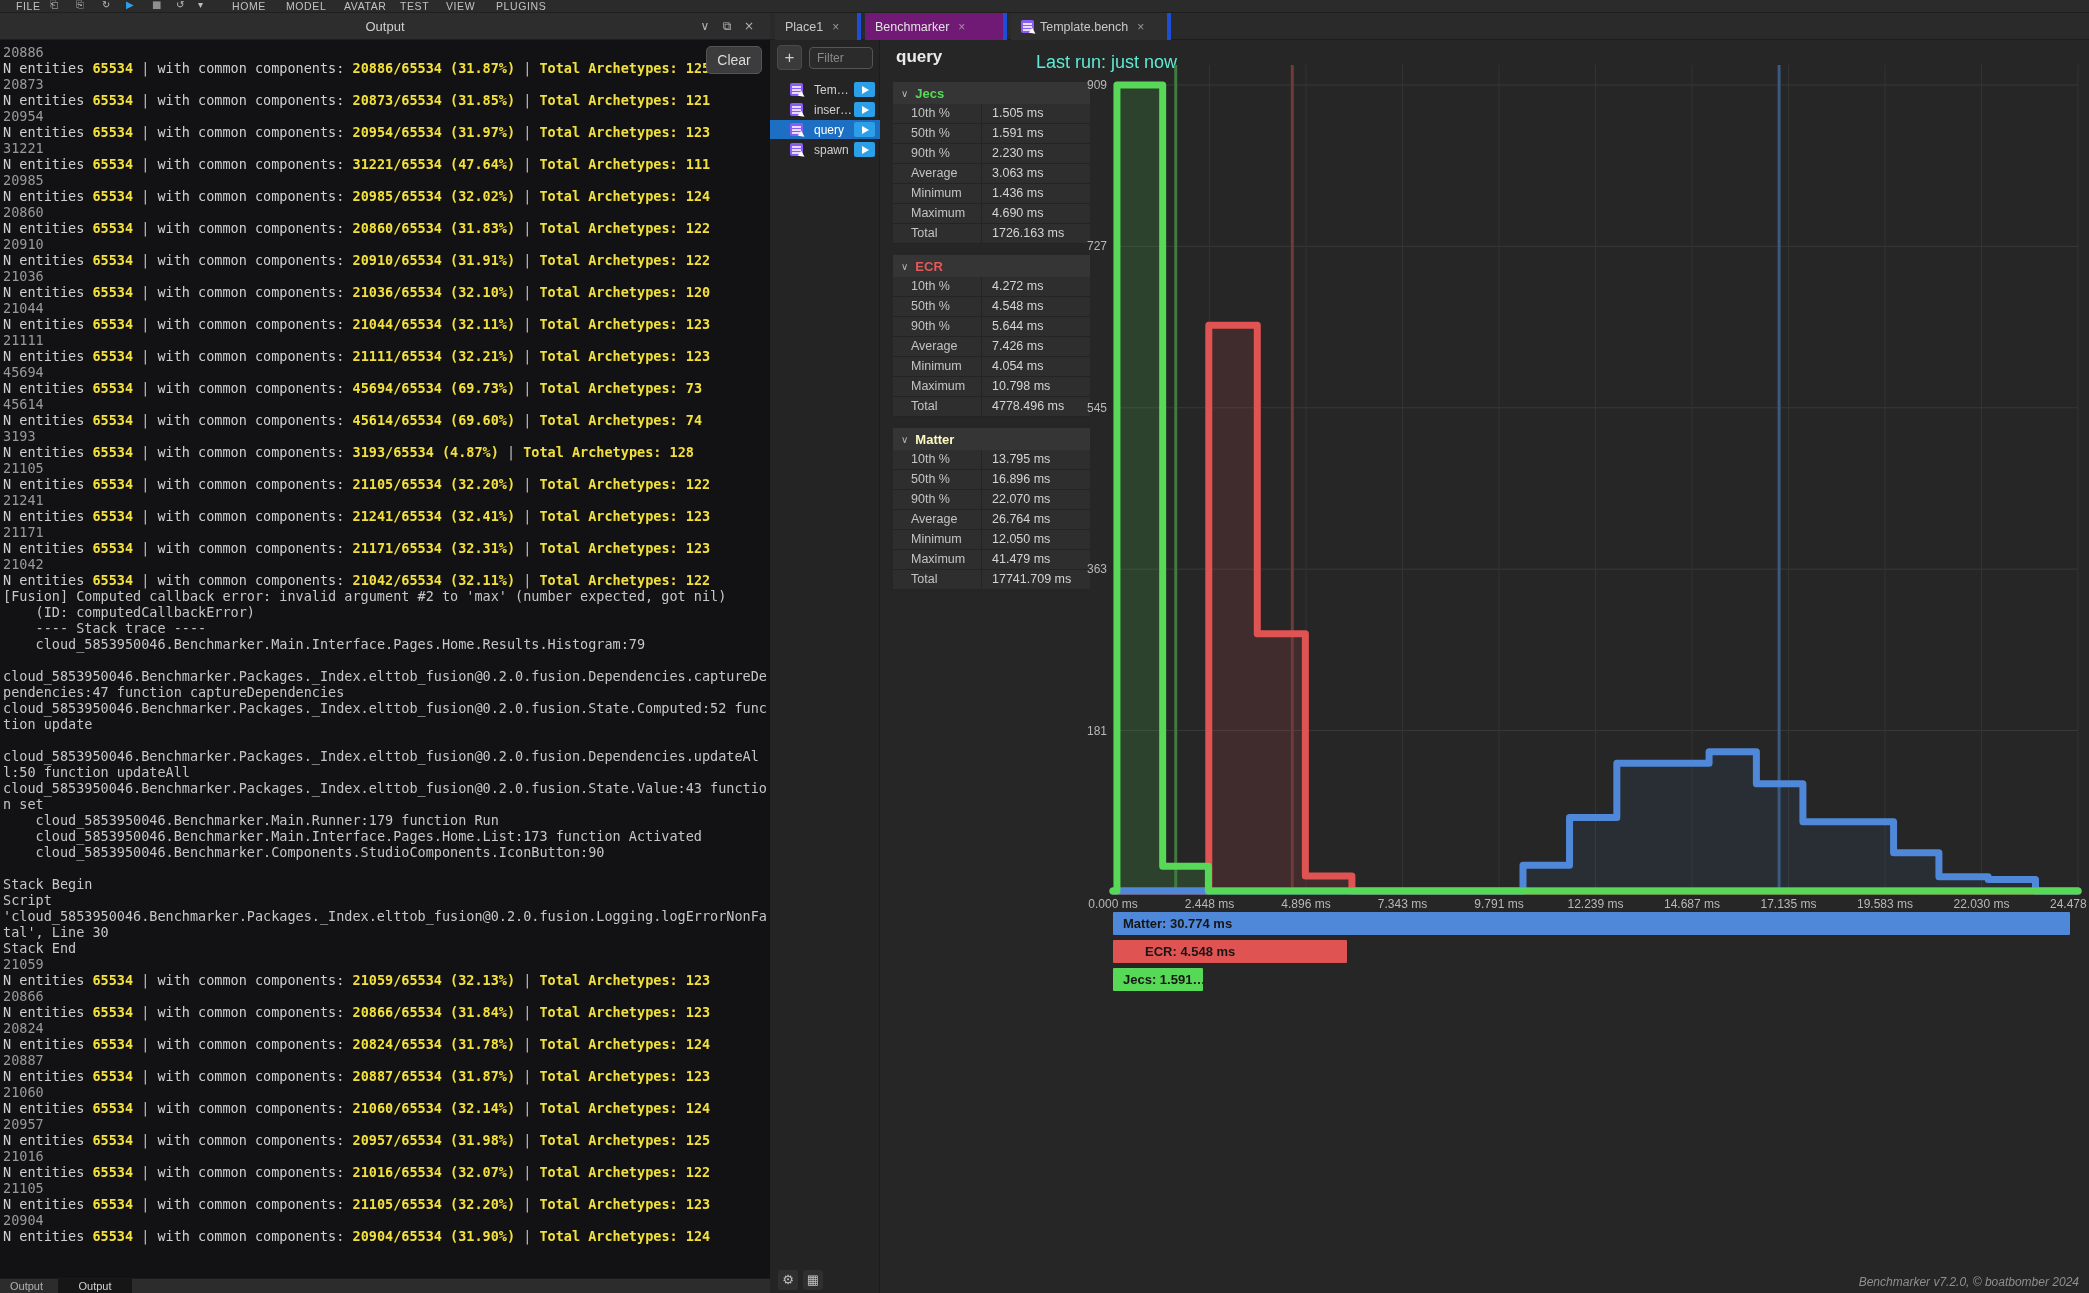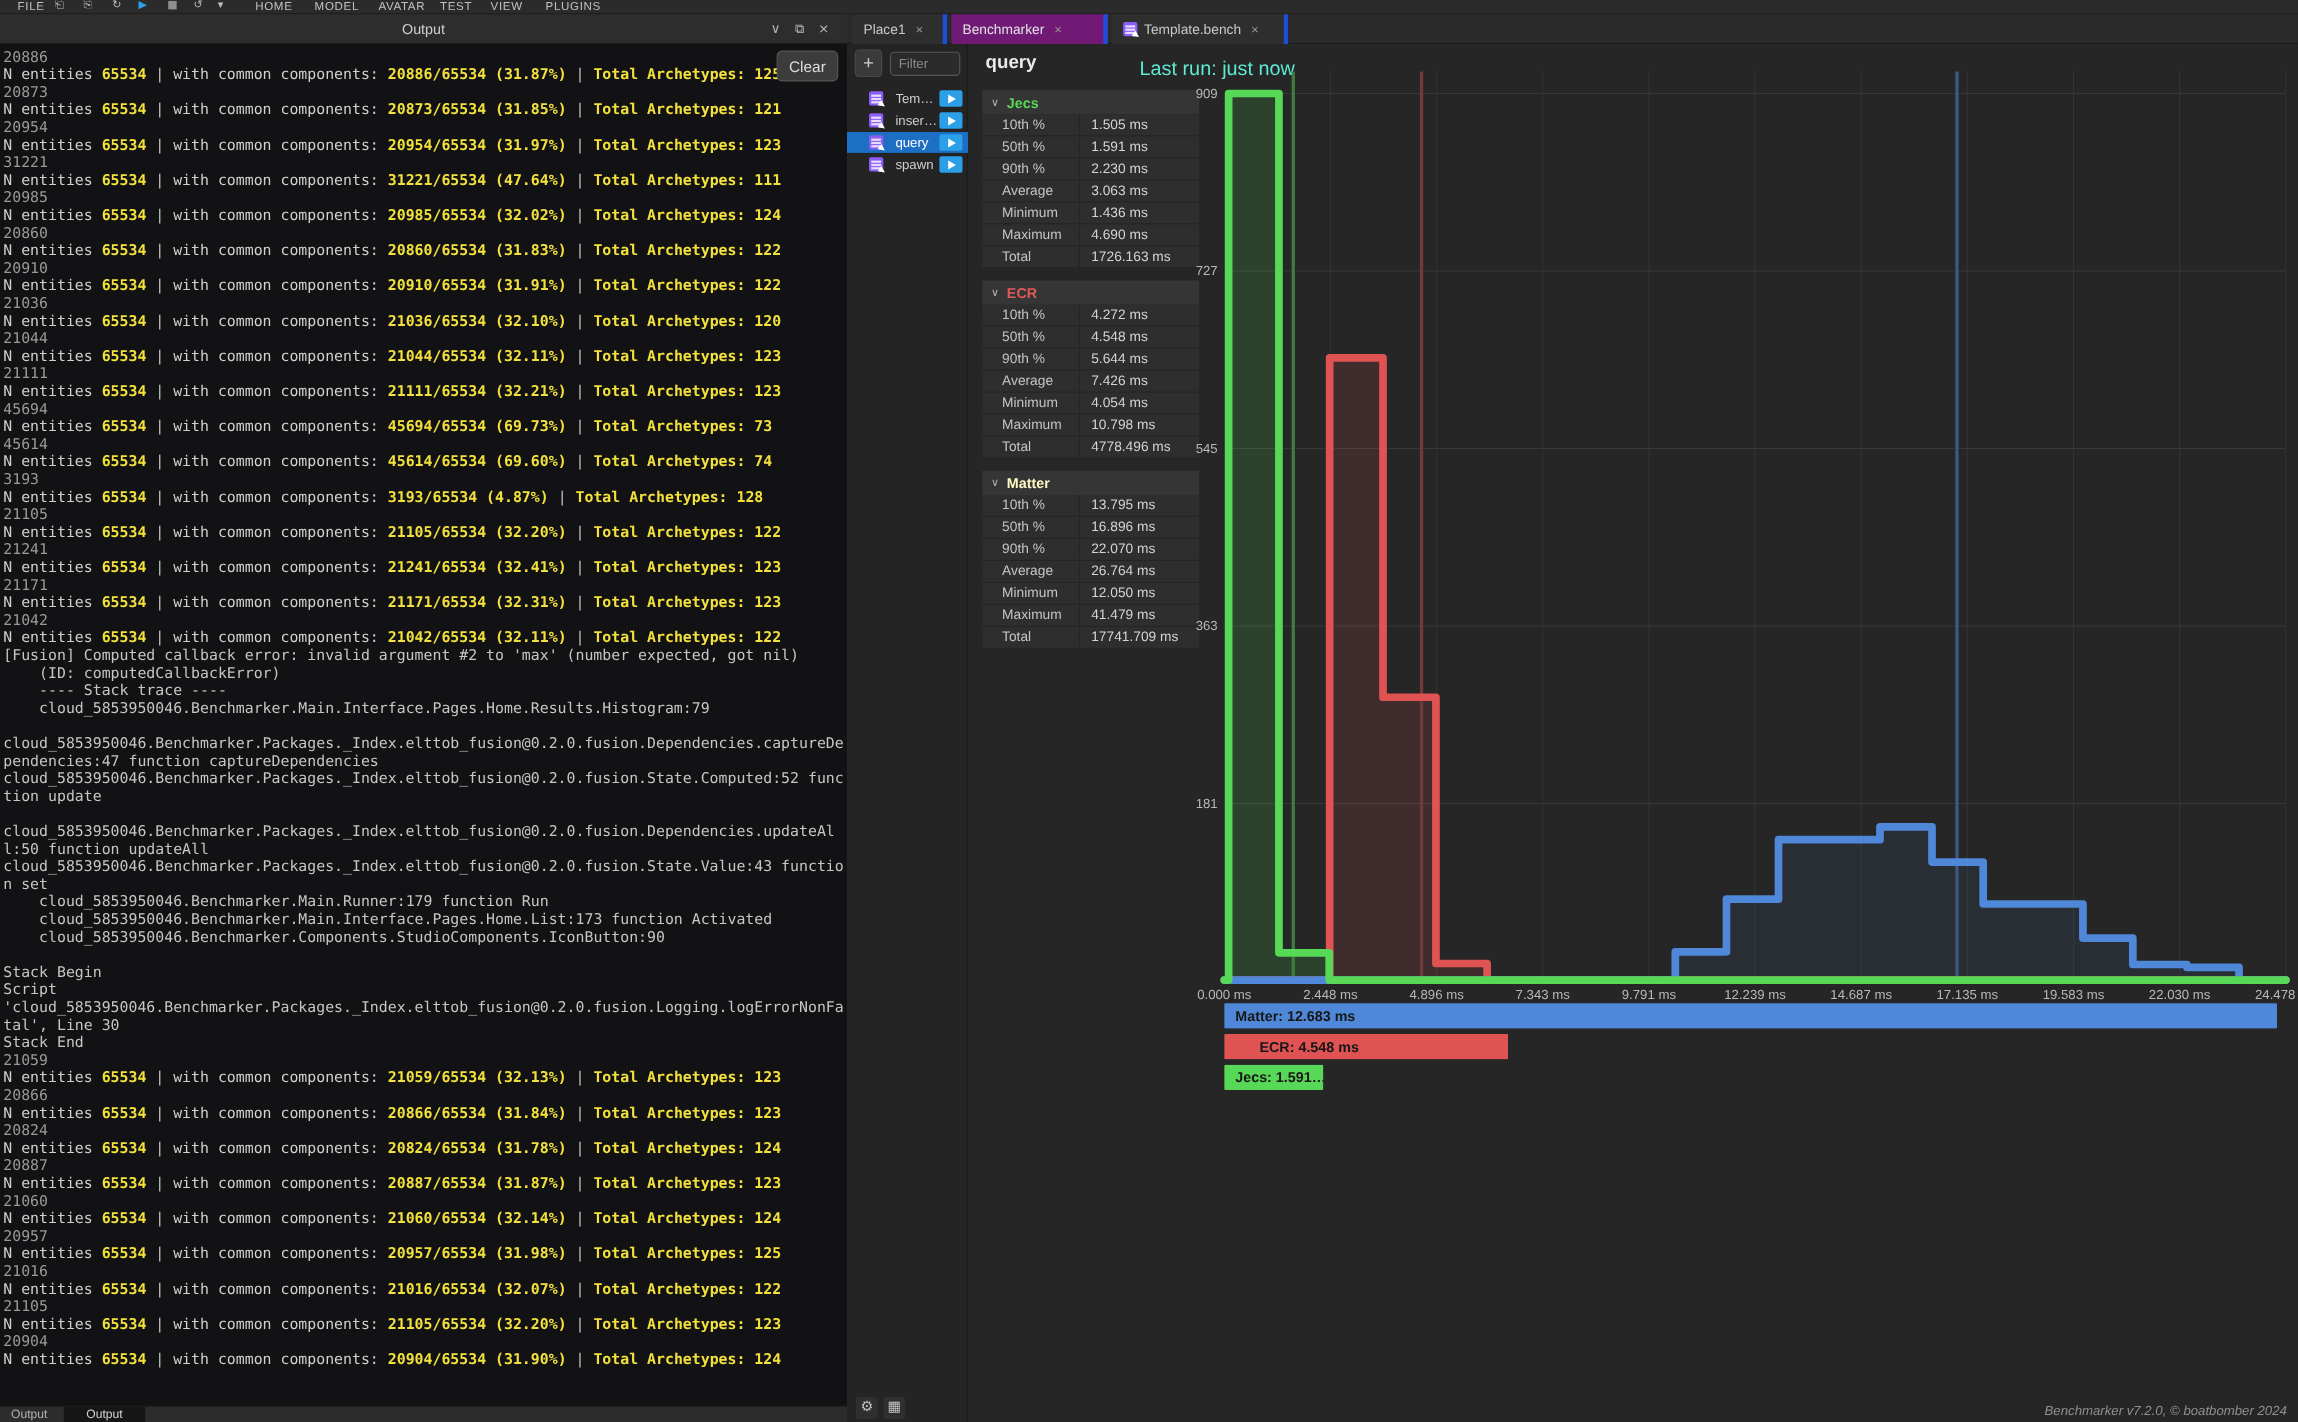--- a/index.html
+++ b/index.html
@@ -313,18 +313,18 @@
         <path d="M 28 833 L 28 833 L 28 833 L 438.0008170602173 833 L 438.0008170602173 807.2860286028603 L 484.5201405343574 807.2860286028603 L 484.5201405343574 759.4048404840485 L 531.8279271182286 759.4048404840485 L 531.8279271182286 705.3168316831683 L 624.0781109567774 705.3168316831683 L 624.0781109567774 693.7898789878988 L 671.3858975406488 693.7898789878988 L 671.3858975406488 725.7106710671067 L 717.9052210147887 725.7106710671067 L 717.9052210147887 763.8382838283828 L 808.5784786338753 763.8382838283828 L 808.5784786338753 794.8723872387238 L 853.9151074434185 794.8723872387238 L 853.9151074434185 818.8129812981298 L 903.1940518016178 818.8129812981298 L 903.1940518016178 821.4730473047305 L 950.501838385489 821.4730473047305 L 950.501838385489 833 L 993 833 L 993 833 Z" fill="#4f88d8" fill-opacity="0.08" stroke="none"></path>
         <path d="M 28 833 L 28 833 L 28 833 L 31.942315548655934 833 L 31.942315548655934 27 L 77.6731759130648 27 L 77.6731759130648 808.1727172717272 L 123.40403627747364 808.1727172717272 L 123.40403627747364 833 L 993 833 L 993 833 Z" fill="#57d957" fill-opacity="0.16" stroke="none"></path>
         <line x1="207.29651115287194" y1="7" x2="207.29651115287194" y2="833" stroke="#713a3a" stroke-width="3"></line>
         <line x1="694.0936351009069" y1="7" x2="694.0936351009069" y2="833" stroke="#3c5a80" stroke-width="3"></line>
         <line x1="90.72224037911593" y1="7" x2="90.72224037911593" y2="833" stroke="#3f7a3f" stroke-width="3"></line>
         <path d="M 28 833 L 28 833 L 28 833 L 123.79826783233925 833 L 123.79826783233925 267.2926292629263 L 172.28874908080726 267.2926292629263 L 172.28874908080726 575.8602860286028 L 220.38499877440967 575.8602860286028 L 220.38499877440967 817.9262926292629 L 266.90432224854965 817.9262926292629 L 266.90432224854965 833 L 993 833" fill="none" stroke="#e05353" stroke-width="7" stroke-linejoin="round" stroke-linecap="round"></path>
         <path d="M 28 833 L 28 833 L 28 833 L 438.0008170602173 833 L 438.0008170602173 807.2860286028603 L 484.5201405343574 807.2860286028603 L 484.5201405343574 759.4048404840485 L 531.8279271182286 759.4048404840485 L 531.8279271182286 705.3168316831683 L 624.0781109567774 705.3168316831683 L 624.0781109567774 693.7898789878988 L 671.3858975406488 693.7898789878988 L 671.3858975406488 725.7106710671067 L 717.9052210147887 725.7106710671067 L 717.9052210147887 763.8382838283828 L 808.5784786338753 763.8382838283828 L 808.5784786338753 794.8723872387238 L 853.9151074434185 794.8723872387238 L 853.9151074434185 818.8129812981298 L 903.1940518016178 818.8129812981298 L 903.1940518016178 821.4730473047305 L 950.501838385489 821.4730473047305 L 950.501838385489 833 L 993 833" fill="none" stroke="#4f88d8" stroke-width="7" stroke-linejoin="round" stroke-linecap="round"></path>
         <path d="M 28 833 L 28 833 L 28 833 L 31.942315548655934 833 L 31.942315548655934 27 L 77.6731759130648 27 L 77.6731759130648 808.1727172717272 L 123.40403627747364 808.1727172717272 L 123.40403627747364 833 L 993 833" fill="none" stroke="#57d957" stroke-width="7" stroke-linejoin="round" stroke-linecap="round"></path>
       </svg></div>
   <div id="legend">
-      <div class="legend-bar" style="left: 233px; top: 872px; width: 957px; background: linear-gradient(90deg, rgb(79, 136, 216), rgb(79, 136, 216)) rgb(79, 136, 216);">Matter: 12.683 ms</div>
-      <div class="legend-bar" style="left: 233px; top: 900px; width: 258px; background: linear-gradient(90deg, rgb(224, 83, 83), rgb(224, 83, 83)) rgb(224, 83, 83); padding-left: 32px;">ECR: 4.548 ms</div>
+      <div class="legend-bar" style="left: 233px; top: 872px; width: 957px; background: linear-gradient(90deg, rgb(79, 136, 216), rgb(79, 136, 216)) rgb(79, 136, 216);">Matter: 30.774 ms</div>
+      <div class="legend-bar" style="left: 233px; top: 900px; width: 234px; background: linear-gradient(90deg, rgb(224, 83, 83), rgb(224, 83, 83)) rgb(224, 83, 83); padding-left: 32px;">ECR: 4.548 ms</div>
       <div class="legend-bar" style="left: 233px; top: 928px; width: 90px; background: linear-gradient(90deg, rgb(87, 217, 87), rgb(87, 217, 87)) rgb(87, 217, 87);">Jecs: 1.591…</div>
     </div>
   <div id="credit">Benchmarker v7.2.0, © boatbomber 2024</div>
 </div>
 
 </body></html>

